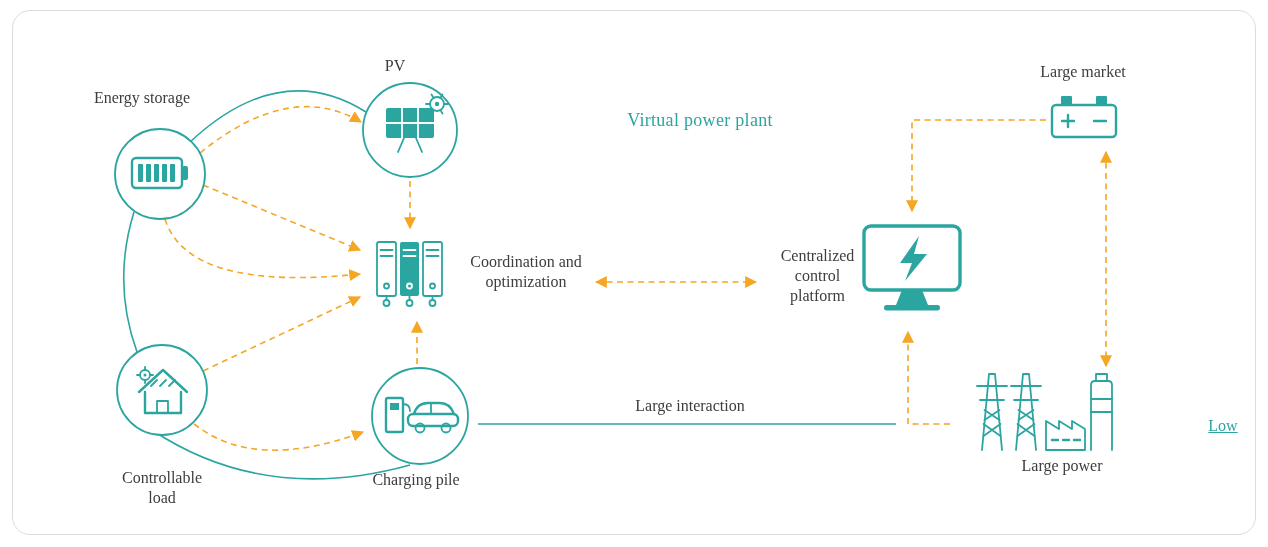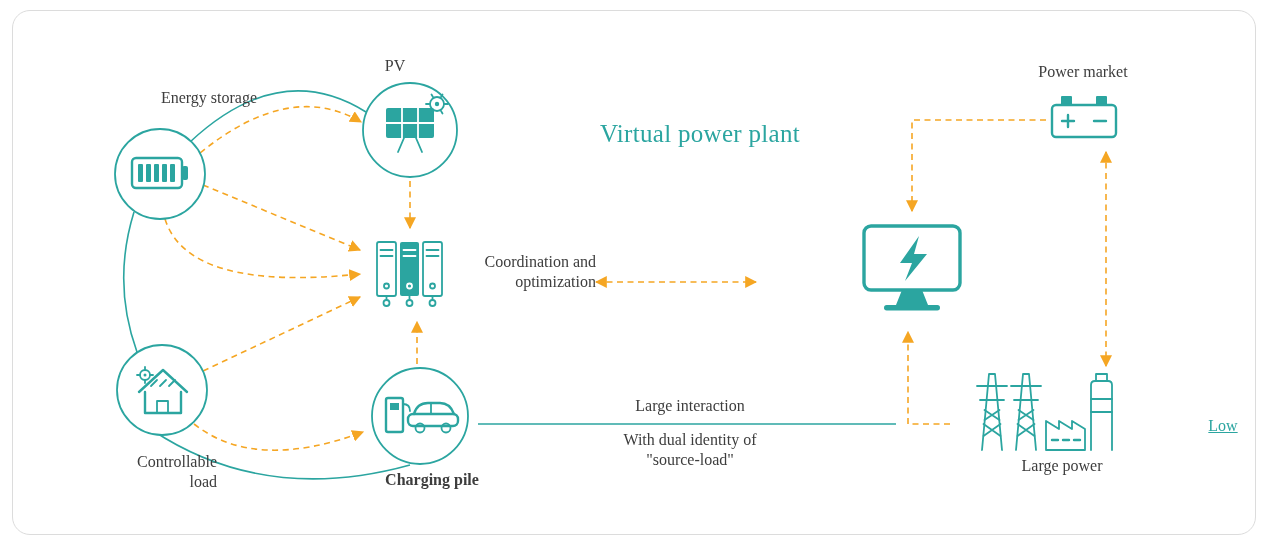--- a/index.html
+++ b/index.html
@@ -15,24 +15,24 @@
   }
   .frame{
     position:absolute;left:12px;top:10px;right:12px;bottom:12px;
     border:1.5px solid var(--border,#dcdcdc);border-radius:18px;
   }
   .diagram-svg{position:absolute;left:0;top:0;z-index:1;}
   .label{
     position:absolute;z-index:2;font-size:16px;line-height:1.25;text-align:center;
     white-space:pre-line;
   }
-  .label.left{text-align:right;}
+  .label.left{text-align:center;}
   .title{
-    position:absolute;z-index:2;font-size:25px;color:var(--teal,#2BA5A0);
-    text-align:center;letter-spacing:.3px;margin-top:10px;
+    position:absolute;z-index:2;font-size:18px;color:var(--teal,#2BA5A0);
+    text-align:center;letter-spacing:.3px;
   }
   .accent{color:var(--teal,#2BA5A0);}
   
   .teal-line{stroke:var(--teal,#2BA5A0);stroke-width:1.6;fill:none;}
   .orange-dash{stroke:var(--orange,#F5A623);stroke-width:1.6;fill:none;stroke-dasharray:6 4.5;}
   .node-circle{fill:#fff;stroke:var(--teal,#2BA5A0);stroke-width:1.8;}
   .ic-s{stroke:var(--teal,#2BA5A0);stroke-width:2.4;fill:none;stroke-linecap:round;stroke-linejoin:round;}
   .ic-s2{stroke:var(--teal,#2BA5A0);stroke-width:1.8;fill:none;stroke-linecap:round;stroke-linejoin:round;}
   .ic-f{fill:var(--teal,#2BA5A0);}
   .ic-w{stroke:#fff;stroke-width:1.8;fill:none;stroke-linecap:round;}
@@ -164,25 +164,26 @@
       <path class="ic-s" d="M1052 440 H1058 M1063 440 H1069 M1074 440 H1080"></path>
       <path class="ic-s2" d="M1091 450 V385 Q1091 381 1095 381 H1108 Q1112 381 1112 385 V450"></path>
       <path class="ic-s2" d="M1091 399 H1112 M1091 412 H1112"></path>
       <path class="ic-s2" d="M1096 381 V374 H1107 V381"></path>
     </g>
   </svg>
 
   <div class="title" style="left:565px;top:110px;width:270px;">Virtual power plant</div>
 
   <div class="label" style="left:365px;top:34px;width:60px;margin-top:22px;">PV</div>
-  <div class="label" style="left:77px;top:88px;width:180px;text-align:right;">Energy storage</div>
-  <div class="label" style="left:107px;top:452px;width:110px;text-align:right;">Controllable load</div>
-  <div class="label" style="left:362px;top:470px;width:140px;font-weight:bold;">Charging pile</div>
+  <div class="label" style="left:52px;top:88px;width:180px;">Energy storage</div>
+  <div class="label" style="left:107px;top:468px;width:110px;">Controllable load</div>
+  <div class="label" style="left:346px;top:470px;width:140px;">Charging pile</div>
   <div class="label left" style="left:456px;top:252px;width:140px;">Coordination and
 optimization</div>
-  <div class="label" style="left:1003px;top:62px;width:160px;">Power market</div>
+  <div class="label" style="left:770px;top:246px;width:95px;">Centralized
+control
+platform</div>
+  <div class="label" style="left:1003px;top:62px;width:160px;">Large market</div>
   <div class="label" style="left:992px;top:456px;width:140px;">Large power</div>
   <div class="label accent" style="left:1198px;top:416px;width:50px;text-decoration:underline;">Low</div>
 
   <div class="label" style="left:590px;top:396px;width:200px;">Large interaction</div>
-  <div class="label" style="left:570px;top:430px;width:240px;">With dual identity of
-"source-load"</div>
 </div>
 
 </body></html>

